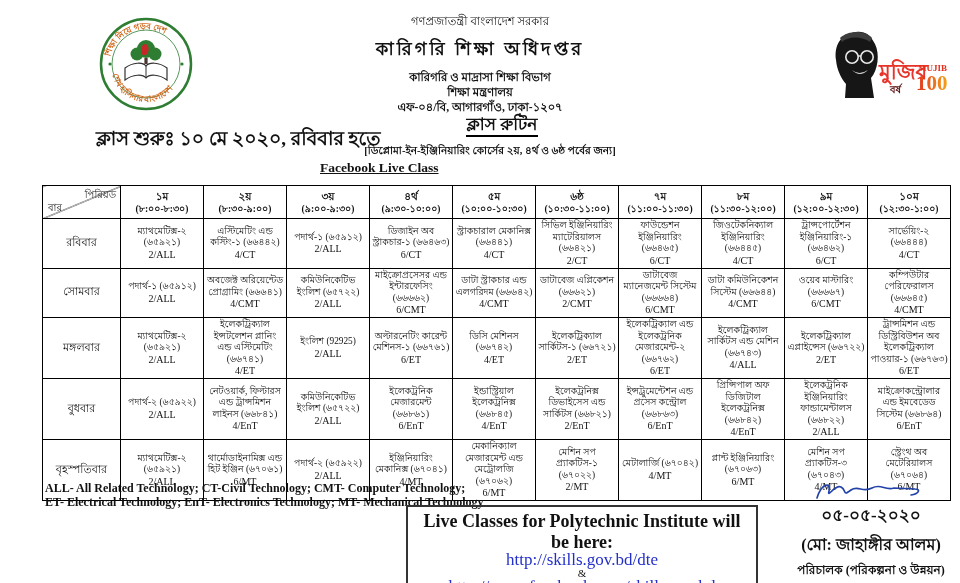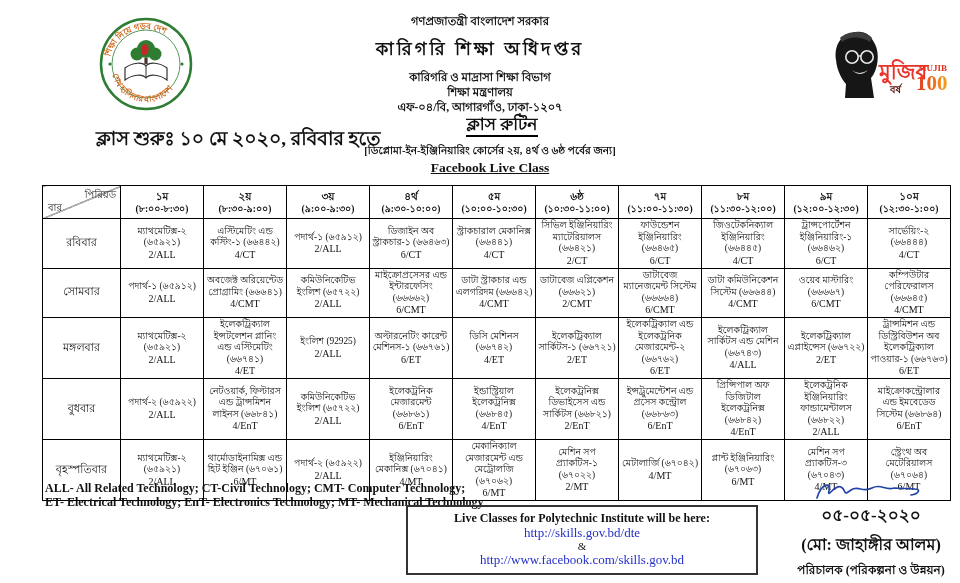--- a/index.html
+++ b/index.html
@@ -1,32 +1,32 @@
 <!DOCTYPE html>
 <html><head>
 <meta charset="utf-8">
 <style>
   * { margin:0; padding:0; box-sizing:border-box; }
   body { background:#888; font-family:"Liberation Serif", serif; }
   .page { position:relative; width:960px; height:583px; background:#fff; margin:0 auto; overflow:hidden; color:#111; }
 
   
   .gov-header { position:absolute; top:13px; left:0; right:0; text-align:center; }
-  .gh-l1 { font-size:11.5px; font-weight:700; }
+  .gh-l1 { font-size:11.5px; font-weight:400; }
   .gh-l2 { font-size:18px; font-weight:bold; letter-spacing:3px; margin:3px 0 4px; }
   .gh-l3, .gh-l4, .gh-l5 { font-size:11.5px; font-weight:600; line-height:15px; }
 
   .logo-left  { position:absolute; left:98px;  top:16px; width:96px; height:96px; }
   .logo-right { position:absolute; left:822px; top:26px; width:126px; height:86px; }
 
   .main-title { position:absolute; top:111px; left:0; right:0; text-align:center;padding-left:44px; }
   .main-title span { font-size:17px; font-weight:bold; border-bottom:2px solid #000; padding-bottom:1px; }
   .start-note { position:absolute; left:96px; top:128px; width:300px; font-size:19px; font-weight:bold; line-height:1.2; }
   .subtitle   { position:absolute; top:143px; left:320px; width:340px; text-align:center; font-size:10.5px; font-weight:bold; }
-  .fb-live    { position:absolute; top:160px; left:320px; width:340px; text-align:center; font-size:13.5px; font-weight:bold; text-decoration:underline; }
+  .fb-live    { position:absolute; top:160px; left:320px; width:340px; text-align:left; font-size:13.5px; font-weight:bold; text-decoration:underline; }
 
   
   .routine-wrap { position:absolute; left:42px; top:185px; }
   table.routine { border-collapse:collapse; table-layout:fixed; width:908px; }
   table.routine td, table.routine th { border:1px solid #000; text-align:center; vertical-align:middle; padding:1px 2px; overflow:hidden; }
   table.routine thead tr { height:33px; }
   table.routine tbody tr:nth-child(1) { height:44px; }
   table.routine tbody tr:nth-child(2) { height:48px; }
   table.routine tbody tr:nth-child(3) { height:53px; }
   table.routine tbody tr:nth-child(4) { height:57px; }
@@ -39,22 +39,22 @@
 
   .p-label { font-size:10.5px; line-height:13px; }
   .p-time  { font-size:9.5px;  line-height:12px; }
   td.daycell { font-size:11px; }
   .cname  { font-size:9.3px;  line-height:11.5px; }
   .cgroup { font-size:10px;   line-height:12px; font-family:"Liberation Serif", serif; }
 
   
   .legend { position:absolute; left:45px; top:481px; font-size:12px; line-height:14px; font-weight:600; }
   .live-box { position:absolute; left:406px; top:505px; width:352px; border:2px solid #333; text-align:center; padding:4px 6px 6px; }
-  .live-box .lb-title { font-size:12px; font-weight:bold; }
-  .live-box a { font-size:13px; color:#2430c8; text-decoration:none; display:block; line-height:14px; }
+  .live-box .lb-title { font-size:18px; font-weight:bold; }
+  .live-box a { font-size:17px; color:#2430c8; text-decoration:none; display:block; line-height:14px; }
   .live-box .lb-amp { font-size:11px; line-height:13px; }
 
   .sign-block { position:absolute; left:786px; top:478px; width:170px; text-align:center; }
   .sign-svg { display:block; margin:0 auto; }
   .sign-date  { font-size:17px; font-weight:bold; margin-top:-2px; }
   .sign-name  { font-size:16px; font-weight:bold; margin-top:2px; }
   .sign-title { font-size:12px; font-weight:bold; margin-top:2px; }
 </style>
 </head>
 <body>

